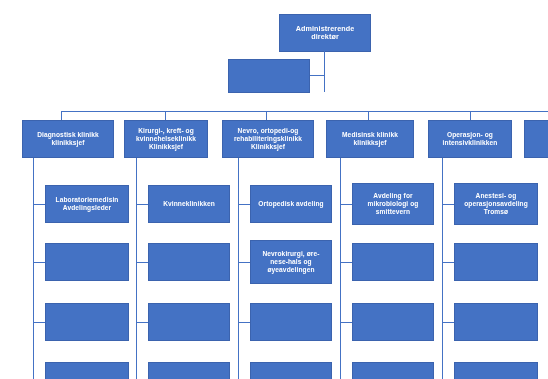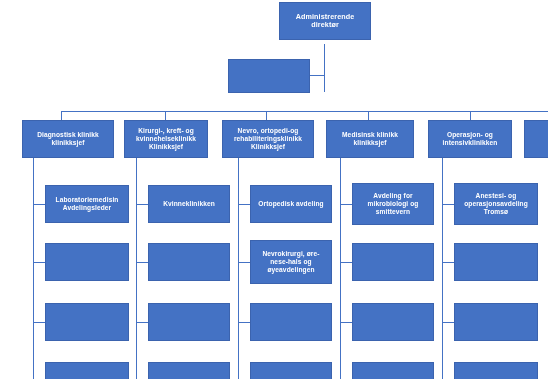--- a/index.html
+++ b/index.html
@@ -65,21 +65,21 @@
     inset: -2px;
     border: 1px solid #E6ECF7;
     pointer-events: none;
   }
 </style>
 </head>
 <body>
 
 <div id="org-chart">
 
-  <div class="node lvl1" style="left:279px; top:2px; width:92px; height:38px;">
+  <div class="node lvl1" style="left:279px; top:14px; width:92px; height:38px;">
     <span class="node-label">Administrerende direktør</span>
   </div>
 
   <div class="conn v" style="left:324px; top:44px; height:48px;"></div>
 
   <div class="node lvl1" style="left:228px; top:59px; width:82px; height:34px;">
     <span class="node-label"></span>
   </div>
   <div class="conn h" style="left:310px; top:75px; width:15px;"></div>
 

